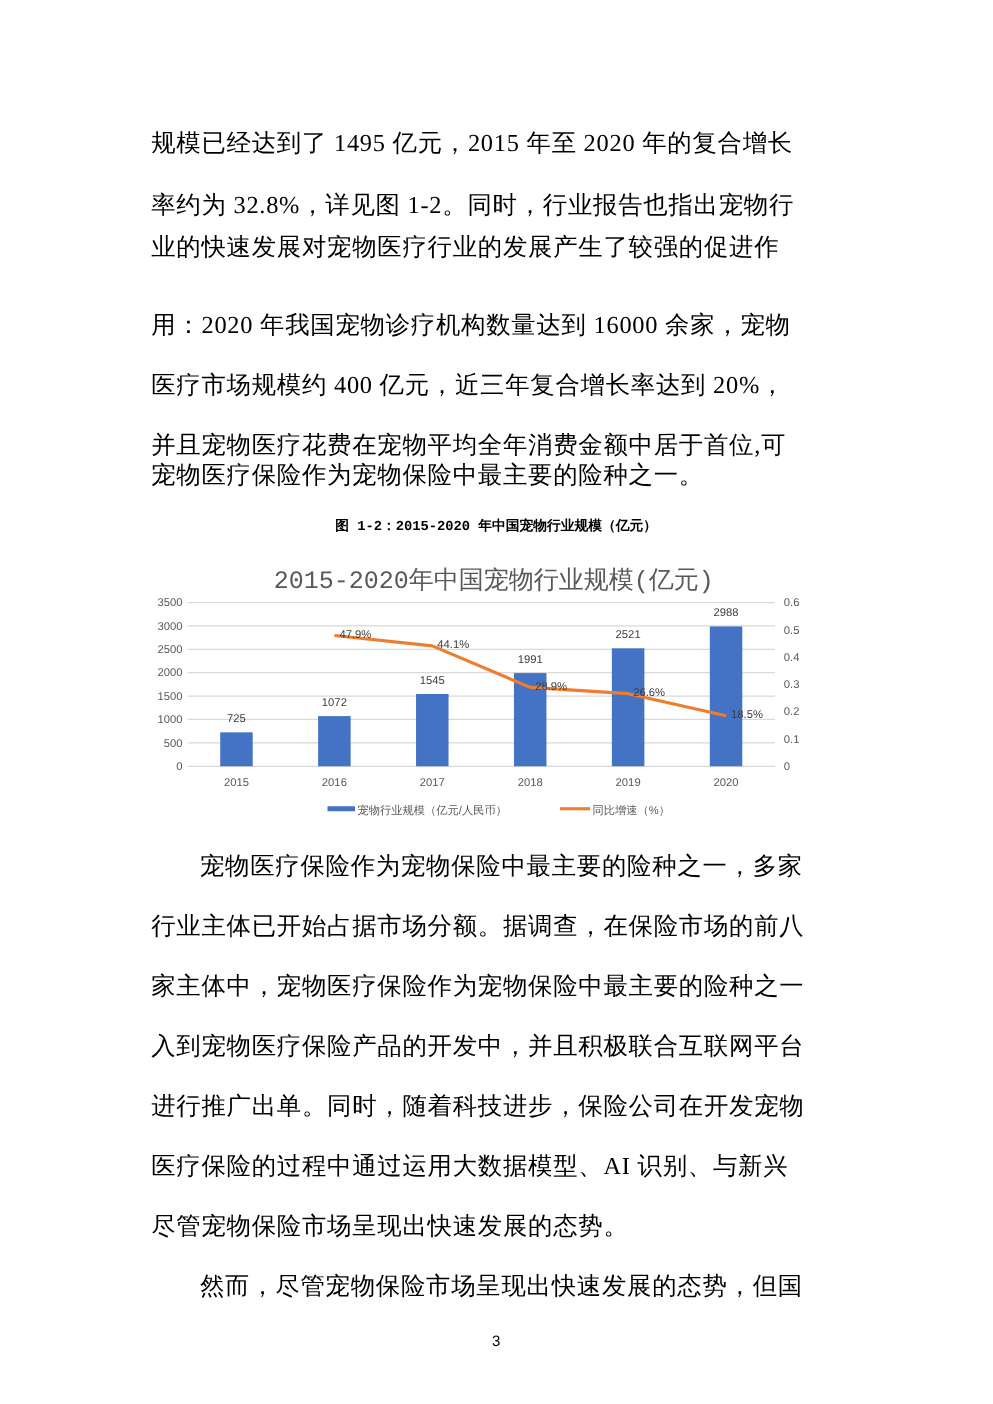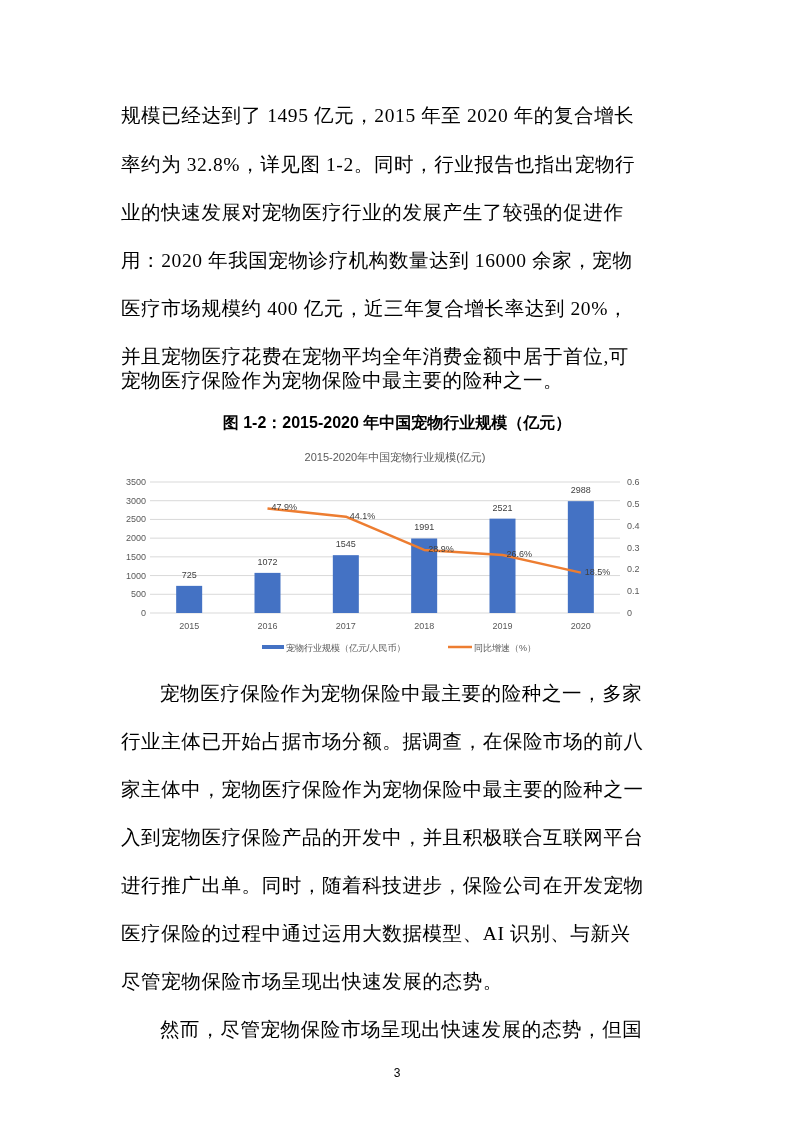--- a/index.html
+++ b/index.html
@@ -1,35 +1,35 @@
 <!DOCTYPE html>
 <html><head>
 <meta charset="utf-8">
 <style>
   html, body { margin:0; padding:0; background:#ffffff; }
   body { width:794px; height:1123px; position:relative; overflow:hidden;
          font-family: "Liberation Serif", "DejaVu Serif", serif; color:#000; }
   .para-line { position:absolute; left:121px; width:540px; font-size:19.5px; line-height:24px;
                white-space:nowrap; letter-spacing:0.6px; }
   .caption { position:absolute; left:0; width:794px; top:413px; text-align:center;
-             font-family:Liberation Sans, sans-serif; font-weight:bold; font-size:16px; }
+             font-family:Liberation Mono, monospace; font-weight:bold; font-size:11px; }
   .chart { position:absolute; left:100px; top:440px; width:590px; height:220px; }
   .chart-title { position:absolute; left:0; width:100%; top:10px; text-align:center;
-                 font-family:Liberation Sans, sans-serif; font-size:11px; color:#595959; }
+                 font-family:Liberation Mono, monospace; font-size:20px; color:#595959; }
   .page-num { position:absolute; top:1066px; left:0; width:794px; text-align:center;
               font-family:"Liberation Sans","DejaVu Sans",sans-serif; font-size:12px; }
   svg text { font-family:"Liberation Sans","DejaVu Sans",sans-serif; }
 </style>
 </head>
 <body>
 
 <div>
   <div class="para-line" style="top:104px">规模已经达到了 1495 亿元，2015 年至 2020 年的复合增长</div>
   <div class="para-line" style="top:153px">率约为 32.8%，详见图 1-2。同时，行业报告也指出宠物行</div>
-  <div class="para-line" style="top:201px">业的快速发展对宠物医疗行业的发展产生了较强的促进作</div>
+  <div class="para-line" style="top:187px">业的快速发展对宠物医疗行业的发展产生了较强的促进作</div>
   <div class="para-line" style="top:249px">用：2020 年我国宠物诊疗机构数量达到 16000 余家，宠物</div>
   <div class="para-line" style="top:297px">医疗市场规模约 400 亿元，近三年复合增长率达到 20%，</div>
   <div class="para-line" style="top:345px">并且宠物医疗花费在宠物平均全年消费金额中居于首位,可</div>
   <div class="para-line" style="top:370px;top:369px">宠物医疗保险作为宠物保险中最主要的险种之一。</div>
 </div>
 
 <div class="caption">图 1-2：2015-2020 年中国宠物行业规模（亿元）</div>
 
 <div class="chart">
   <div class="chart-title">2015-2020年中国宠物行业规模(亿元)</div>

